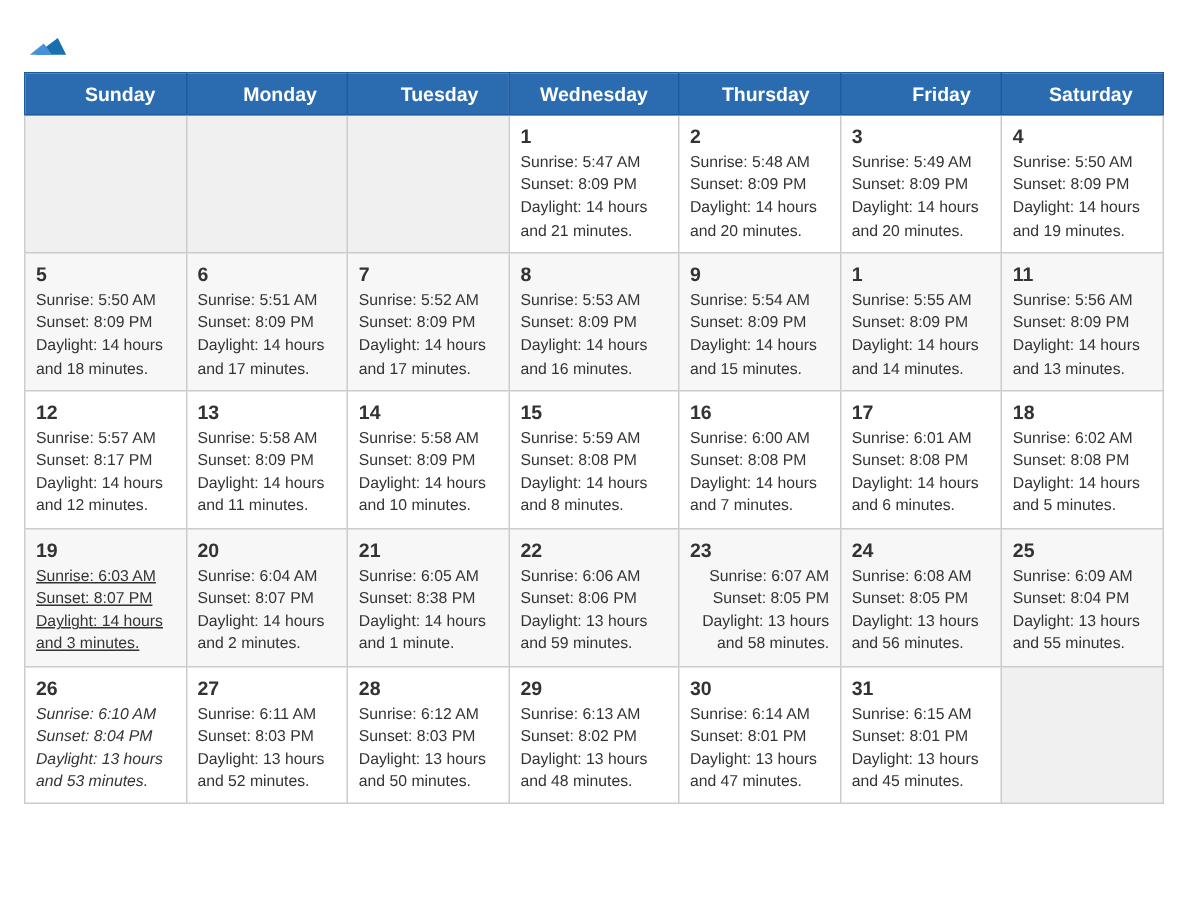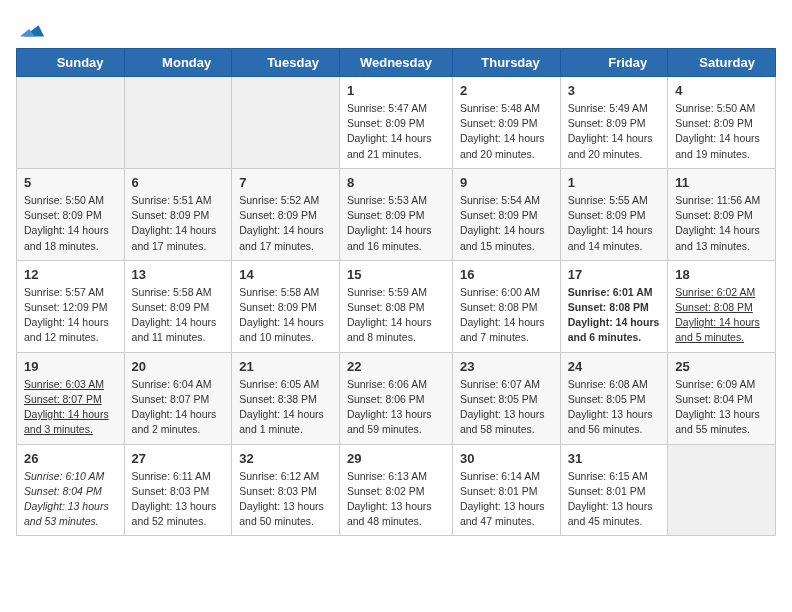--- a/index.html
+++ b/index.html
@@ -196,31 +196,31 @@
         </td>
         <td>
           <span class="day-num">1</span>
           <div class="day-info" style="white-space: pre-line;">Sunrise: 5:55 AM
 Sunset: 8:09 PM
 Daylight: 14 hours
 and 14 minutes.</div>
         </td>
         <td>
           <span class="day-num">11</span>
-          <div class="day-info" style="white-space: pre-line;">Sunrise: 11:56 AM
+          <div class="day-info" style="white-space: pre-line;">Sunrise: 5:56 AM
 Sunset: 8:09 PM
 Daylight: 14 hours
 and 13 minutes.</div>
         </td>
       </tr>
       <tr>
         <td>
           <span class="day-num">12</span>
           <div class="day-info" style="white-space: pre-line;">Sunrise: 5:57 AM
-Sunset: 12:09 PM
+Sunset: 8:17 PM
 Daylight: 14 hours
 and 12 minutes.</div>
         </td>
         <td>
           <span class="day-num">13</span>
           <div class="day-info" style="white-space: pre-line;">Sunrise: 5:58 AM
 Sunset: 8:09 PM
 Daylight: 14 hours
 and 11 minutes.</div>
         </td>
@@ -240,28 +240,28 @@
         </td>
         <td>
           <span class="day-num">16</span>
           <div class="day-info" style="white-space: pre-line;">Sunrise: 6:00 AM
 Sunset: 8:08 PM
 Daylight: 14 hours
 and 7 minutes.</div>
         </td>
         <td>
           <span class="day-num">17</span>
-          <div class="day-info" style="white-space: pre-line; font-weight: bold;">Sunrise: 6:01 AM
+          <div class="day-info" style="white-space: pre-line;">Sunrise: 6:01 AM
 Sunset: 8:08 PM
 Daylight: 14 hours
 and 6 minutes.</div>
         </td>
         <td>
           <span class="day-num">18</span>
-          <div class="day-info" style="white-space: pre-line; text-decoration: underline;">Sunrise: 6:02 AM
+          <div class="day-info" style="white-space: pre-line;">Sunrise: 6:02 AM
 Sunset: 8:08 PM
 Daylight: 14 hours
 and 5 minutes.</div>
         </td>
       </tr>
       <tr>
         <td>
           <span class="day-num">19</span>
           <div class="day-info" style="white-space: pre-line; text-decoration: underline;">Sunrise: 6:03 AM
 Sunset: 8:07 PM
@@ -284,21 +284,21 @@
         </td>
         <td>
           <span class="day-num">22</span>
           <div class="day-info" style="white-space: pre-line;">Sunrise: 6:06 AM
 Sunset: 8:06 PM
 Daylight: 13 hours
 and 59 minutes.</div>
         </td>
         <td>
           <span class="day-num">23</span>
-          <div class="day-info" style="white-space: pre-line;">Sunrise: 6:07 AM
+          <div class="day-info" style="white-space: pre-line; text-align: right;">Sunrise: 6:07 AM
 Sunset: 8:05 PM
 Daylight: 13 hours
 and 58 minutes.</div>
         </td>
         <td>
           <span class="day-num">24</span>
           <div class="day-info" style="white-space: pre-line;">Sunrise: 6:08 AM
 Sunset: 8:05 PM
 Daylight: 13 hours
 and 56 minutes.</div>
@@ -320,21 +320,21 @@
 and 53 minutes.</div>
         </td>
         <td>
           <span class="day-num">27</span>
           <div class="day-info" style="white-space: pre-line;">Sunrise: 6:11 AM
 Sunset: 8:03 PM
 Daylight: 13 hours
 and 52 minutes.</div>
         </td>
         <td>
-          <span class="day-num">32</span>
+          <span class="day-num">28</span>
           <div class="day-info" style="white-space: pre-line;">Sunrise: 6:12 AM
 Sunset: 8:03 PM
 Daylight: 13 hours
 and 50 minutes.</div>
         </td>
         <td>
           <span class="day-num">29</span>
           <div class="day-info" style="white-space: pre-line;">Sunrise: 6:13 AM
 Sunset: 8:02 PM
 Daylight: 13 hours

